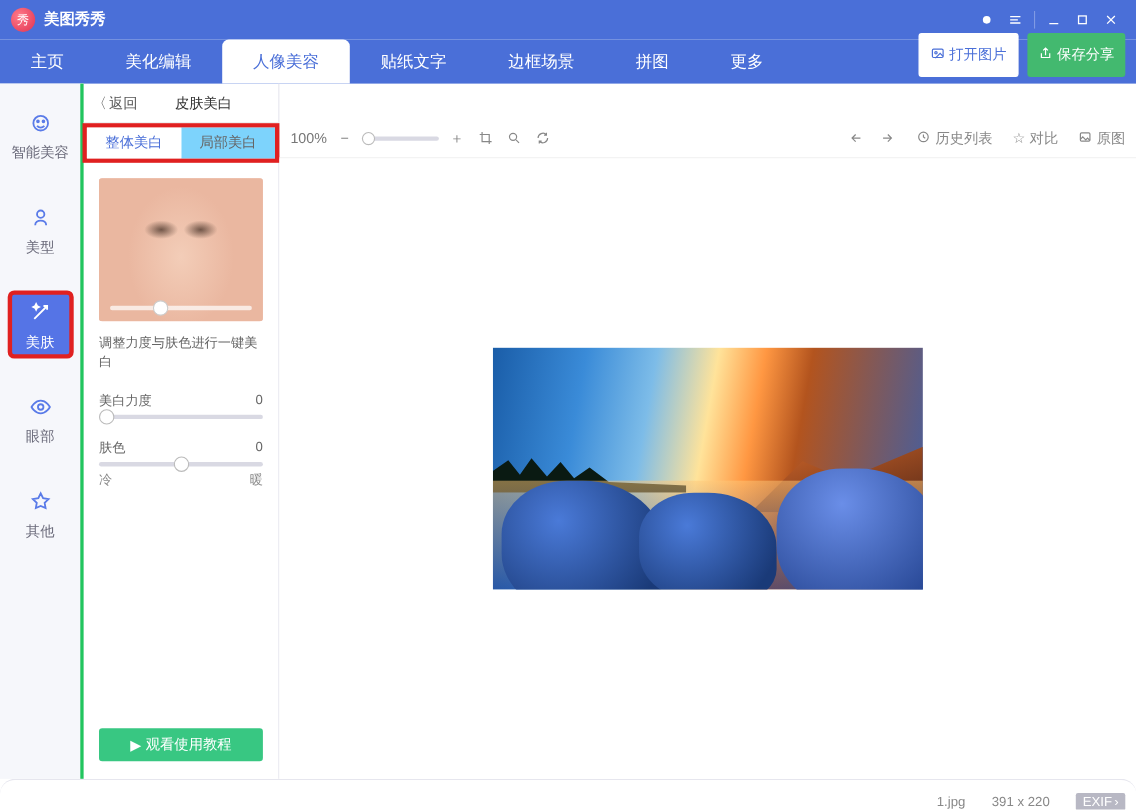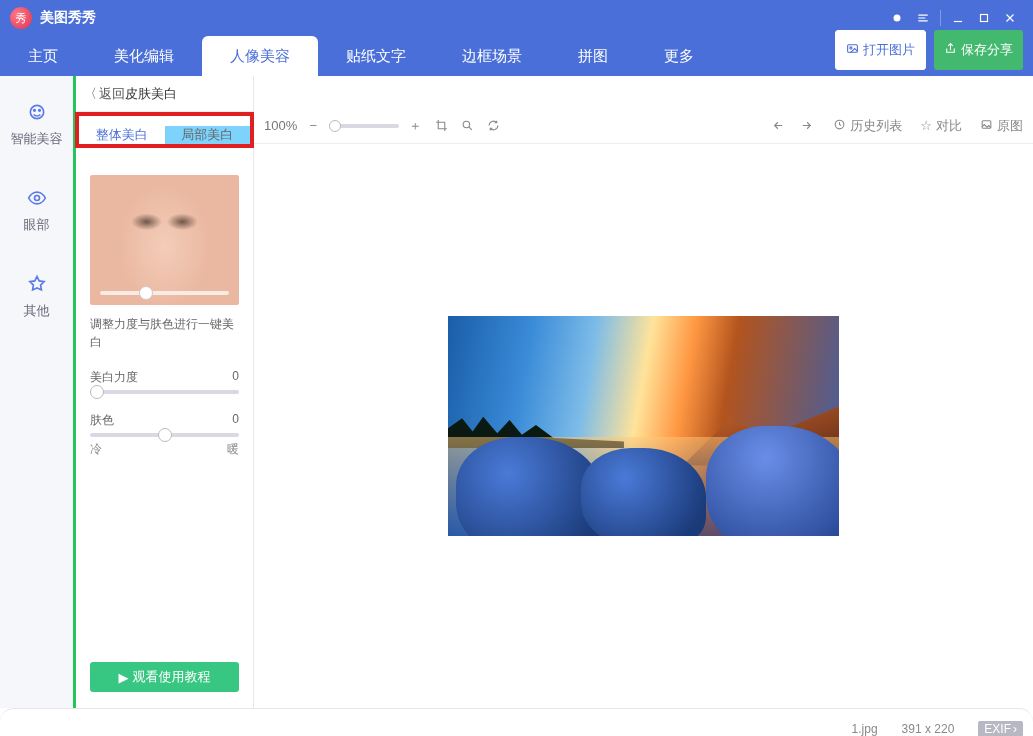--- a/index.html
+++ b/index.html
@@ -29,23 +29,23 @@
 .left-sidebar { width: 76px; background: #f6f7fb; border-right: 3px solid #22c55e; display: flex; flex-direction: column; align-items: center; padding-top: 16px; }
 .left-sidebar .item { width: 60px; height: 62px; margin-bottom: 24px; display: flex; flex-direction: column; align-items: center; justify-content: center; color: #6a6a7a; font-size: 13px; cursor: pointer; border-radius: 6px; }
 .left-sidebar .item .icon { width: 28px; height: 28px; margin-bottom: 4px; display: flex; align-items: center; justify-content: center; color: #5a7be8; font-size: 20px; }
 .left-sidebar .item.highlight-red { border: 4px solid #e02020; background: #5574e6; color: #fff; padding: 2px 0; }
 .left-sidebar .item.highlight-red .icon { color: #fff; }
 
 
 .ctrl-panel { width: 178px; border-right: 1px solid #e6e6ee; padding: 0 0 8px 0; display: flex; flex-direction: column; }
 .ctrl-header { height: 36px; display: flex; align-items: center; padding: 0 8px; border-bottom: 1px solid #eee; font-size: 13px; color: #555; }
 .ctrl-header .back { color: #555; cursor: pointer; display: flex; align-items: center; gap: 2px; }
-.ctrl-header .title { flex: 1; text-align: left; color: #333; }
-
-.subtabs { display: flex; height: 36px; border: 4px solid #e02020; margin: 0 -1px 23px -1px; align-items: flex-end; }
+.ctrl-header .title { flex: 1; text-align: center; color: #333; }
+
+.subtabs { display: flex; height: 36px; border: 4px solid #e02020; margin: 0 -1px 10px -1px; }
 .subtabs .st { flex: 1; display: flex; align-items: center; justify-content: center; font-size: 13px; cursor: pointer; background: #7dd3fc; color: #666; }
 .subtabs .st.active { background: #fff; color: #4a6fd8; }
 
 .preview-box { margin: 4px 14px 10px 14px; height: 130px; background: #f6d3c8; border-radius: 3px; position: relative; overflow: hidden; }
 .preview-box .face {
   position: absolute; inset: 0;
   background:
     radial-gradient(ellipse 22px 12px at 38% 36%, rgba(60,40,30,.7), transparent 70%),
     radial-gradient(ellipse 22px 12px at 62% 36%, rgba(60,40,30,.7), transparent 70%),
     radial-gradient(ellipse 60px 80px at 50% 55%, #f3cdb8, #eab7a0 80%),
@@ -174,20 +174,38 @@
             <circle cx="9" cy="10" r="1" fill="currentColor"></circle>
             <circle cx="15" cy="10" r="1" fill="currentColor"></circle>
             <path d="M8 15c1.2 1.2 2.6 1.8 4 1.8s2.8-.6 4-1.8"></path>
           </svg>
         </div>
       <span>智能美容</span>
     </div>
     <div class="item">
       <div class="icon">
           <svg viewBox="0 0 24 24" fill="none" stroke="currentColor" stroke-width="2">
+            <circle cx="12" cy="8" r="4"></circle>
+            <path d="M6 20c0-3 2.7-5 6-5s6 2 6 5"></path>
+          </svg>
+        </div>
+      <span>美型</span>
+    </div>
+    <div class="item highlight-red">
+      <div class="icon">
+          <svg viewBox="0 0 24 24" fill="none" stroke="currentColor" stroke-width="2">
+            <path d="M5 19L19 5M15 5h4v4"></path>
+            <path d="M7 9l-1-2-2-1 2-1 1-2 1 2 2 1-2 1z" fill="currentColor"></path>
+          </svg>
+        </div>
+      <span>美肤</span>
+    </div>
+    <div class="item">
+      <div class="icon">
+          <svg viewBox="0 0 24 24" fill="none" stroke="currentColor" stroke-width="2">
             <path d="M2 12s3.5-7 10-7 10 7 10 7-3.5 7-10 7S2 12 2 12z"></path>
             <circle cx="12" cy="12" r="3"></circle>
           </svg>
         </div>
       <span>眼部</span>
     </div>
     <div class="item">
       <div class="icon">
           <svg viewBox="0 0 24 24" fill="none" stroke="currentColor" stroke-width="2">
             <path d="M12 3l2.6 5.3 5.9.9-4.2 4.1 1 5.8L12 16.8 6.7 19.1l1-5.8L3.5 9.2l5.9-.9z"></path>

